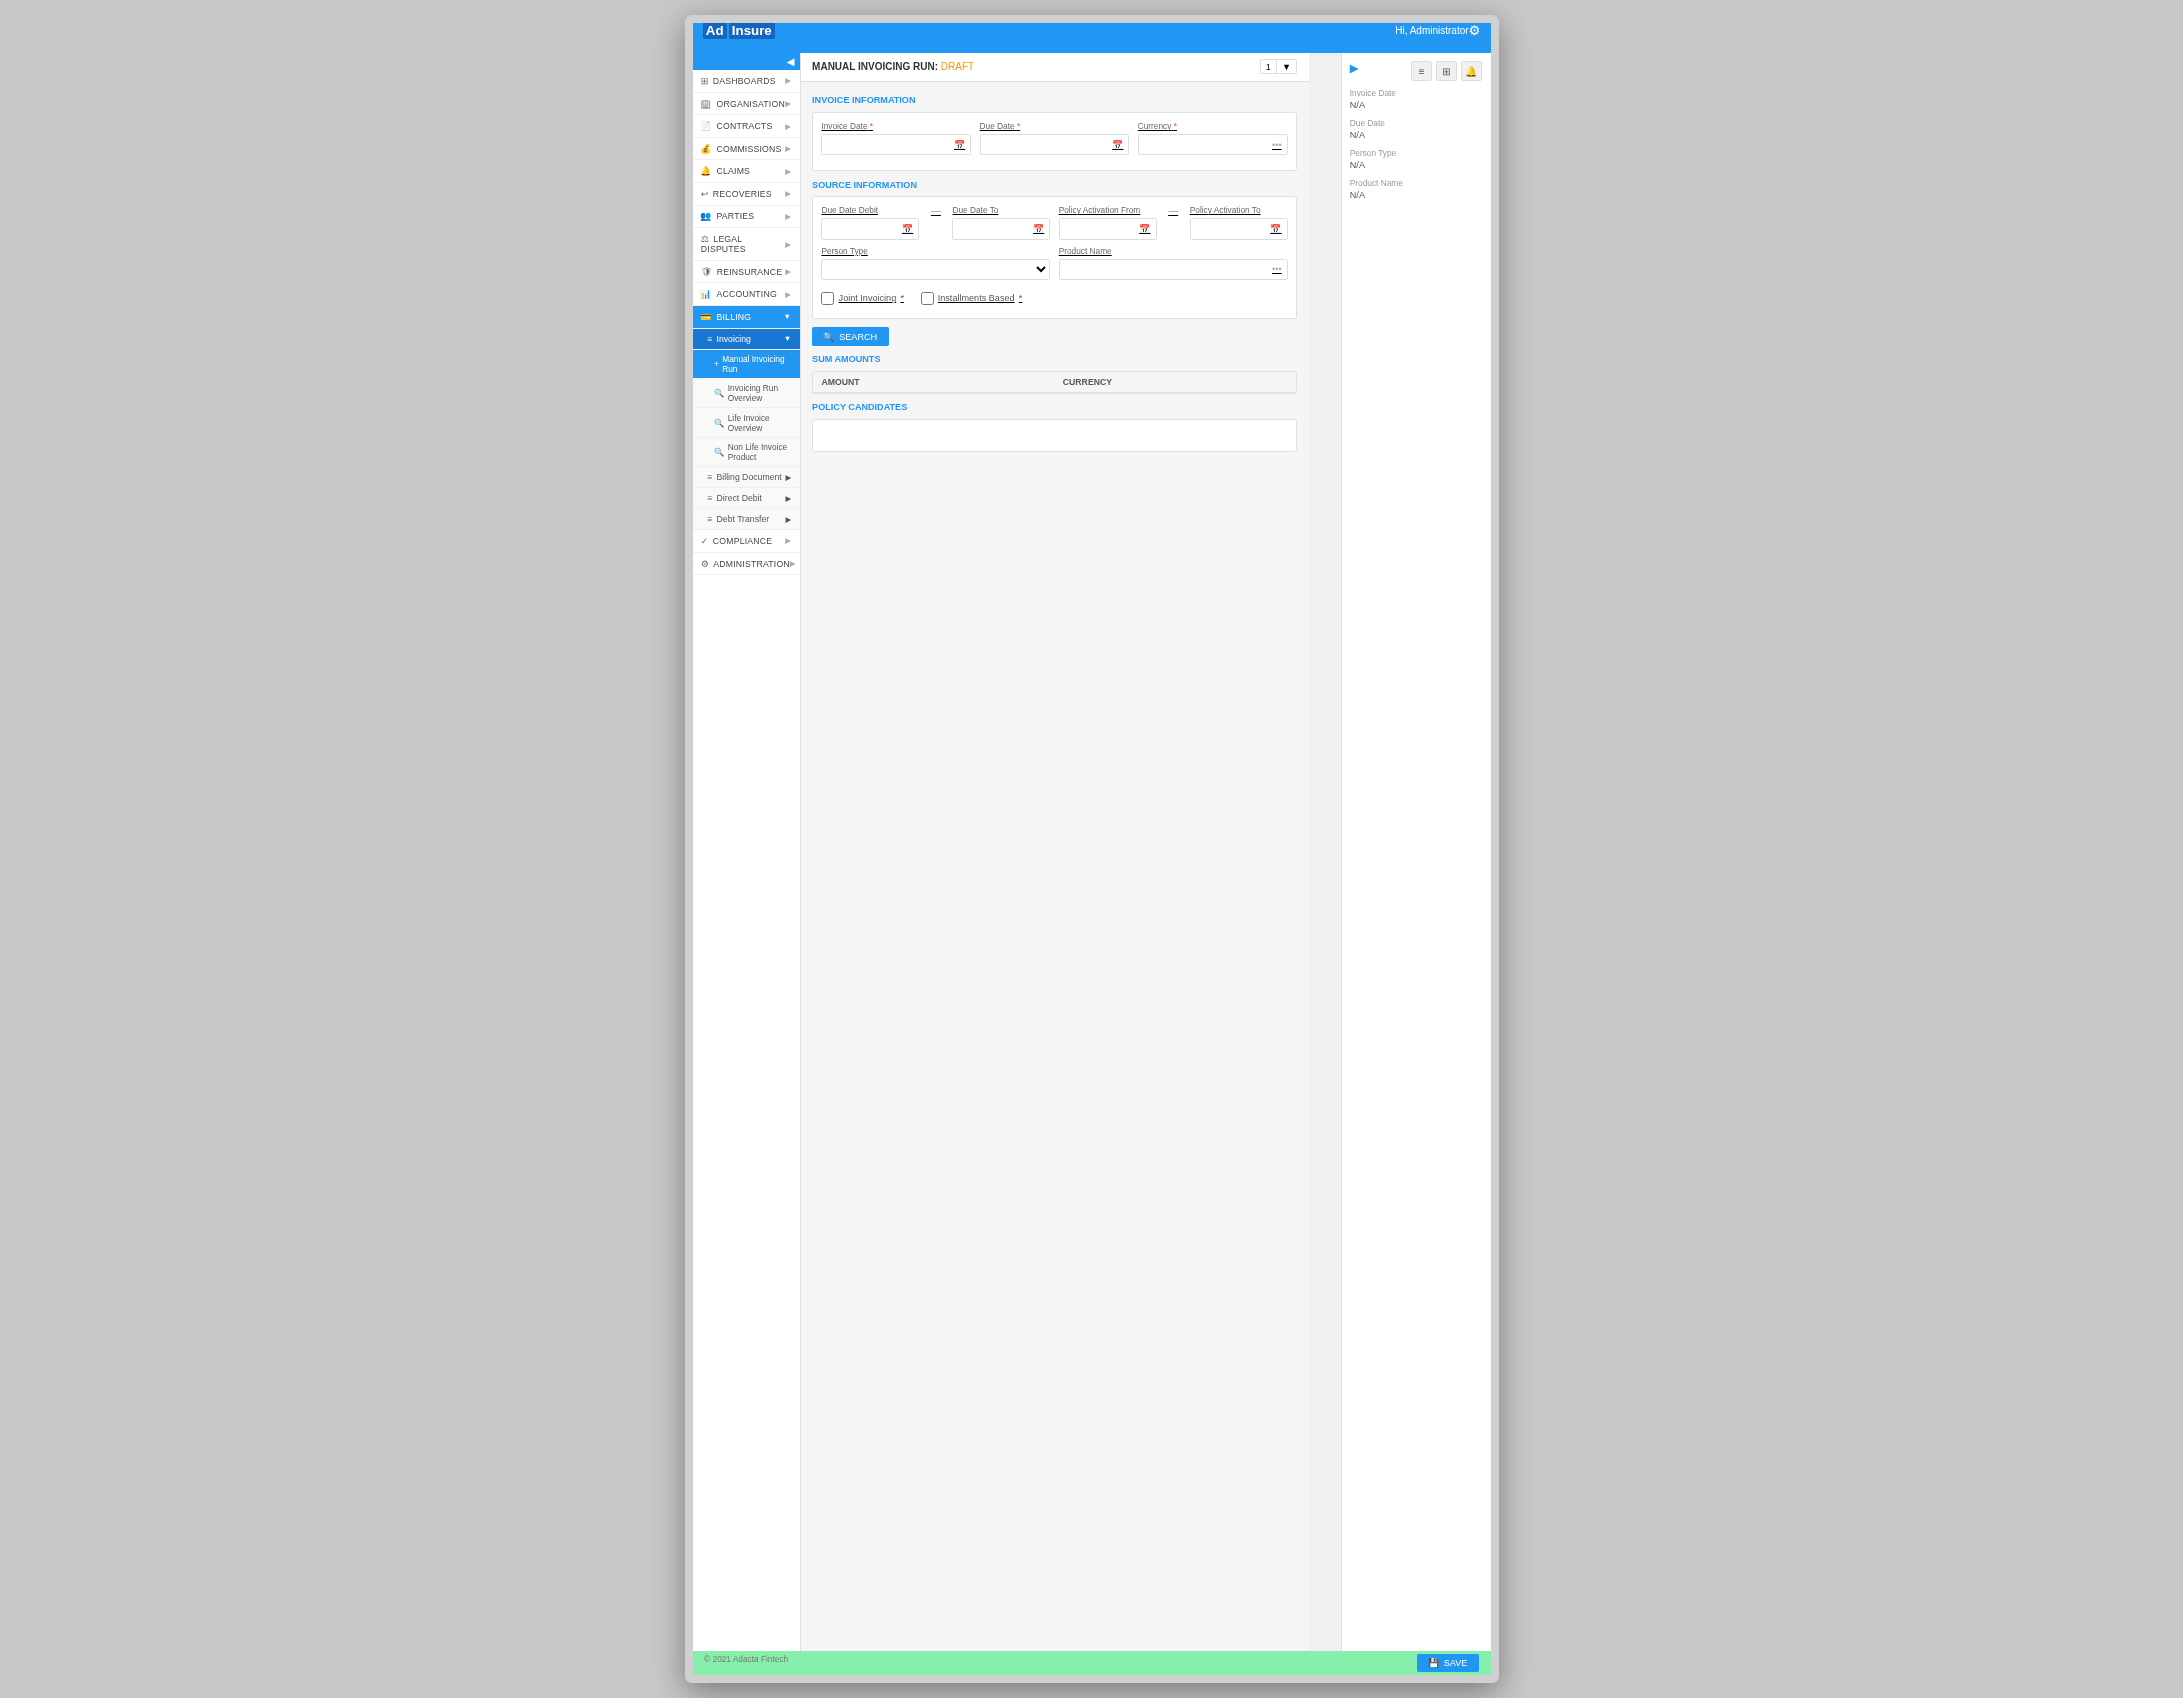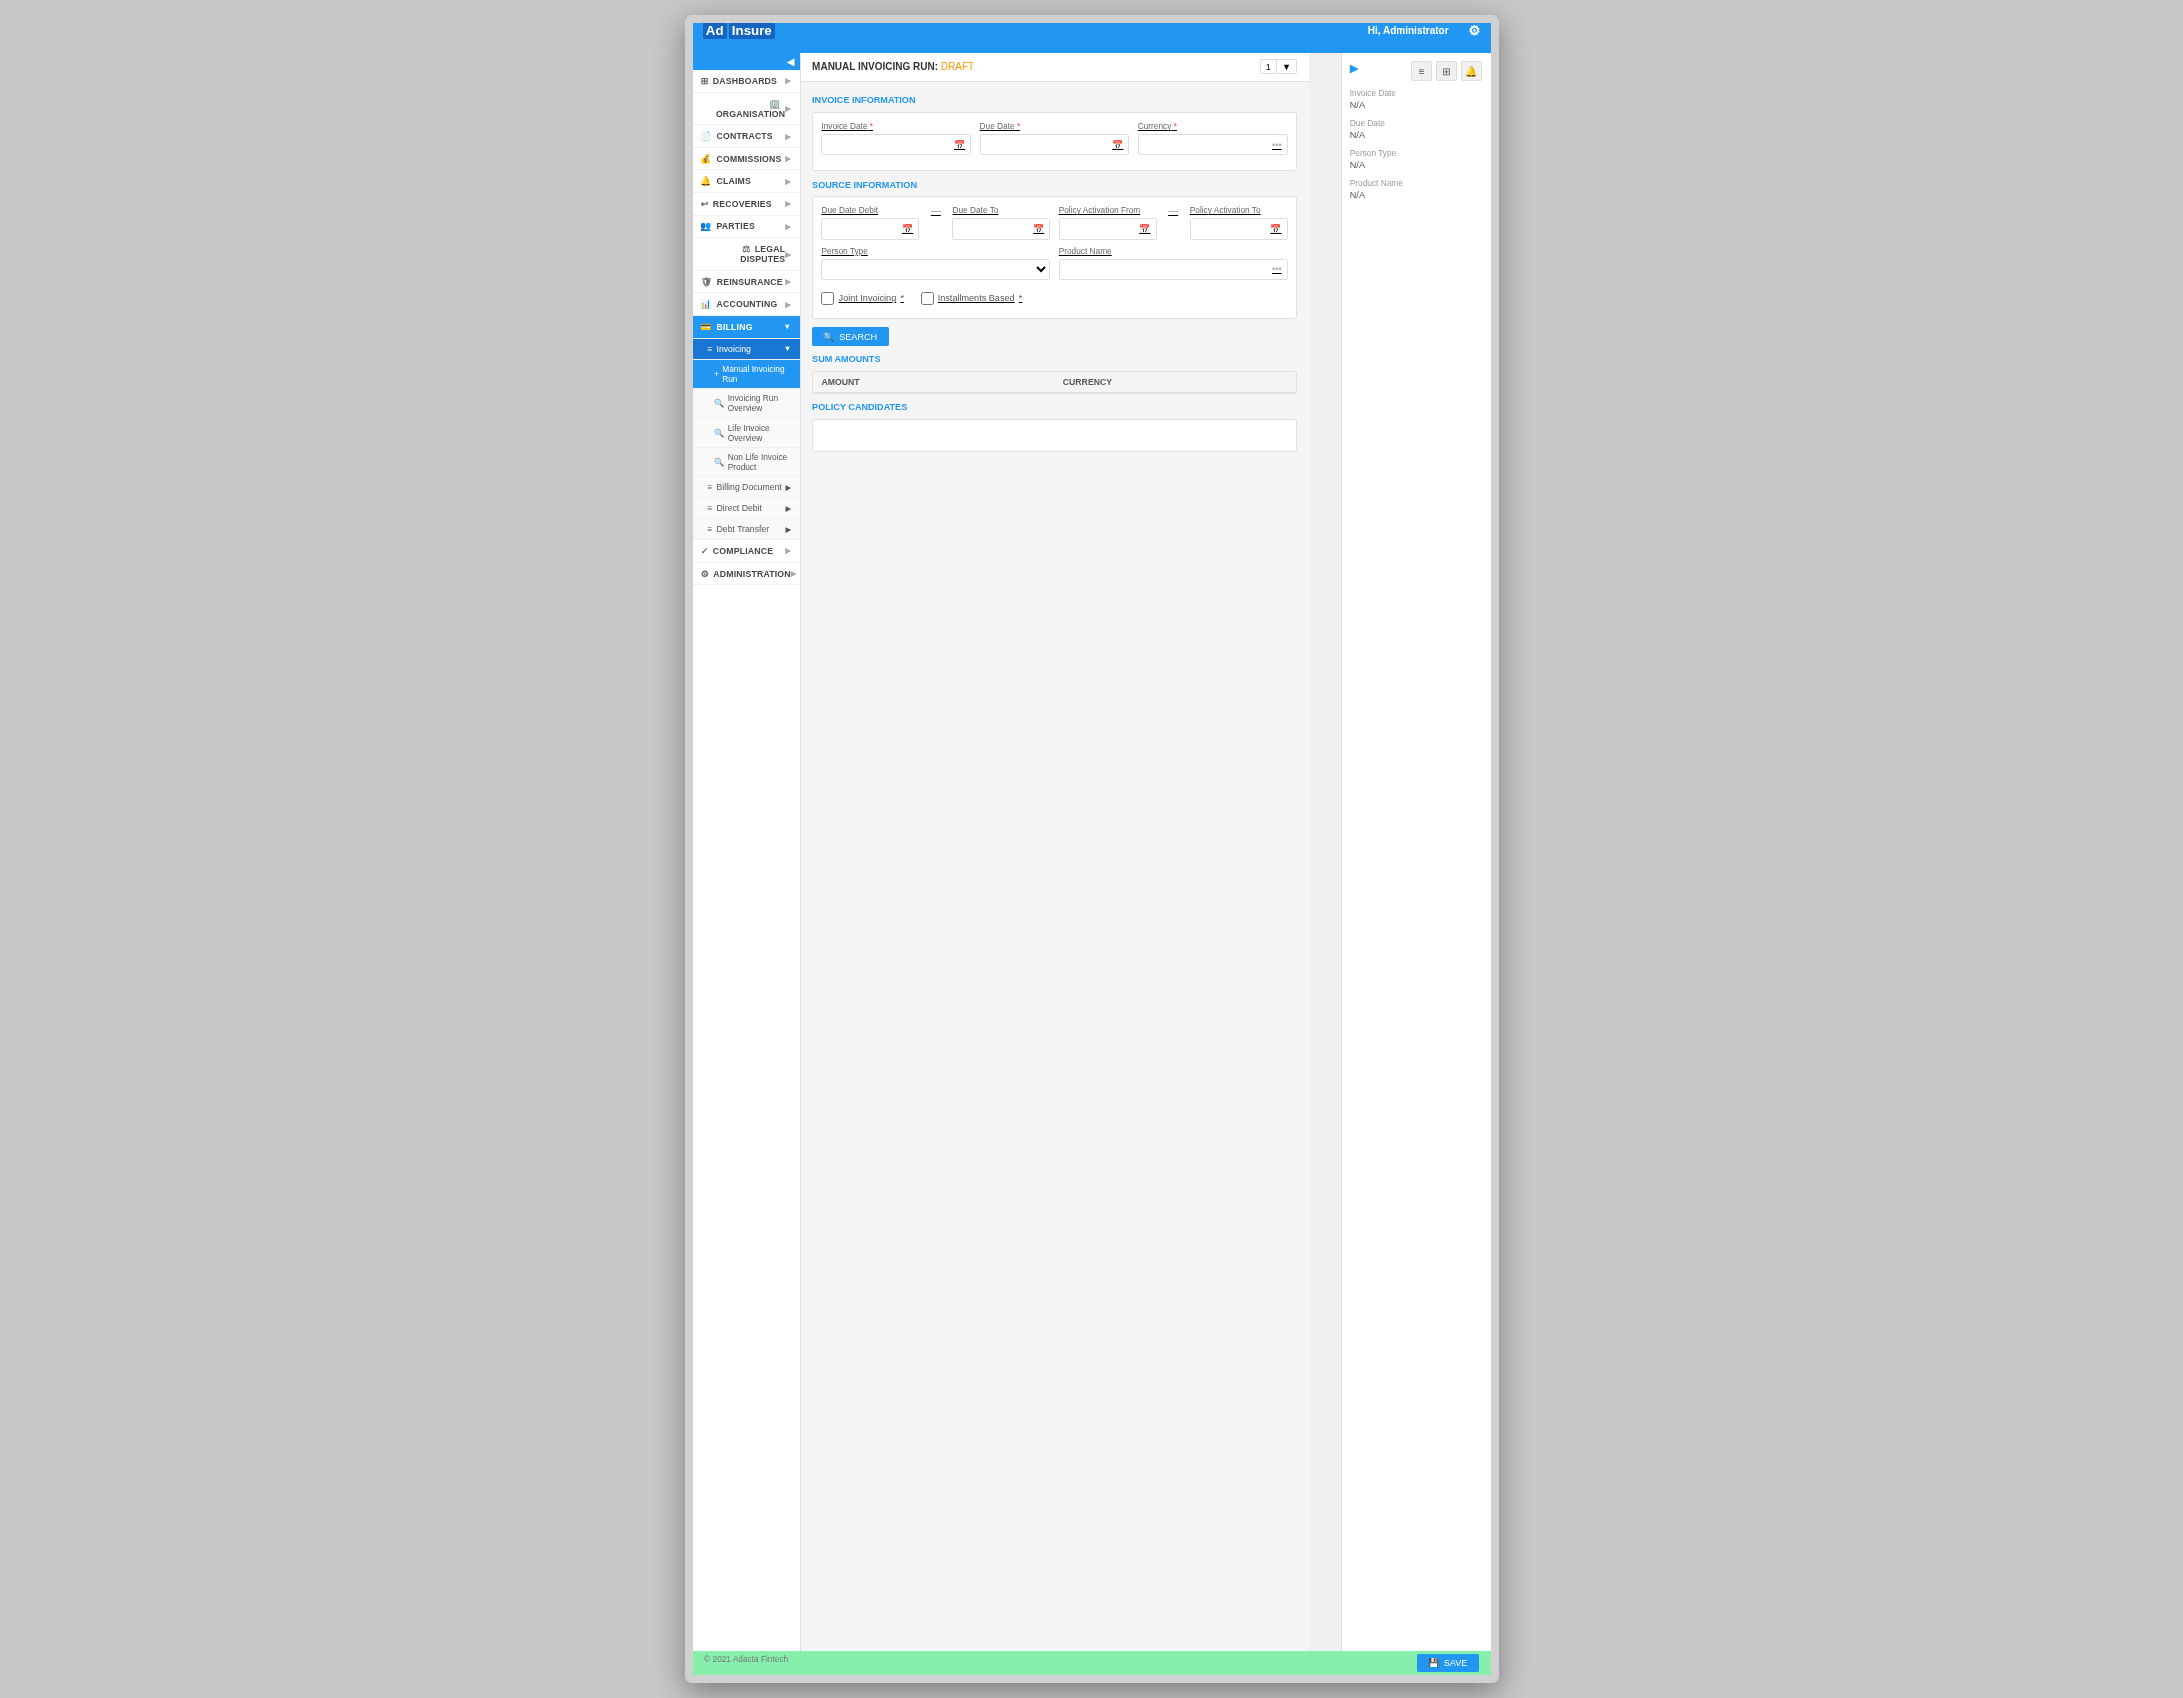--- a/index.html
+++ b/index.html
@@ -5,32 +5,32 @@
     * { box-sizing: border-box; margin: 0; padding: 0; }
     body { background: #c8c8c8; font-family: Arial, sans-serif; font-size: 10px; display: flex; justify-content: center; align-items: center; min-height: 100vh; }
 
     .monitor-wrapper { position: relative; width: 814px; }
     .screen { background: #f0f0f0; border-radius: 6.6px; overflow: hidden; border: 8.3px solid #d0d0d0; box-shadow: 0 8.3px 33px rgba(0,0,0,0.4); }
 
     
     .top-bar { background: #2196F3; display: flex; align-items: flex-start; justify-content: space-between; padding: 0 10px; height: 30px; }
     .logo { color: white; font-size: 13.3px; font-weight: bold; }
     .logo span { background: #1565C0; padding: 1.7px 3.3px; border-radius: 1.7px; margin-right: 1.7px; }
-    .top-right { display: flex; align-items: center; gap: 20px; color: white; font-size: 10px; font-weight: bold; }
+    .top-right { display: flex; align-items: center; gap: 0; color: white; font-size: 10px; }
     .top-right .admin { cursor: pointer; }
     .gear-icon { font-size: 13.3px; cursor: pointer; color: white; }
 
     
     .app-layout { display: flex; height: calc(100vh - 100px); min-height: 382px; }
 
     
     .sidebar { width: 108px; background: #fff; border-right: 0.8px solid #e0e0e0; overflow-y: auto; flex-shrink: 0; }
     .sidebar-toggle { background: #2196F3; display: flex; justify-content: flex-end; padding: 3.3px 5px; cursor: pointer; }
 
-    .sidebar-item { display: flex; align-items: center; justify-content: space-between; padding: 5.8px 8.3px; cursor: pointer; border-bottom: 0.8px solid #f0f0f0; color: #444; font-size: 8.7px; text-transform: uppercase; font-weight: 700; letter-spacing: 0.2px; text-align: right; }
+    .sidebar-item { display: flex; align-items: center; justify-content: space-between; padding: 5.8px 8.3px; cursor: pointer; border-bottom: 0.8px solid #f0f0f0; color: #444; font-size: 8.7px; text-transform: uppercase; font-weight: 400; letter-spacing: 0.2px; }
     .sidebar-item .icon { margin-right: 4.2px; font-size: 9.1px; color: #666; }
     .sidebar-item .arrow { font-size: 7.5px; color: #aaa; }
     .sidebar-item.billing-header { background: #2196F3; color: white; font-size: 8.7px; }
     .sidebar-item.billing-header .arrow { color: white; }
 
     .sub-menu { background: #f9f9f9; }
     .sub-item { display: flex; align-items: center; padding: 5px 8.3px 5px 15px; cursor: pointer; color: #555; font-size: 8.7px; border-bottom: 0.8px solid #f0f0f0; }
     .sub-item.active { background: #1976D2; color: white; }
     .sub-item .sub-icon { margin-right: 4.2px; font-size: 8.3px; }
 

